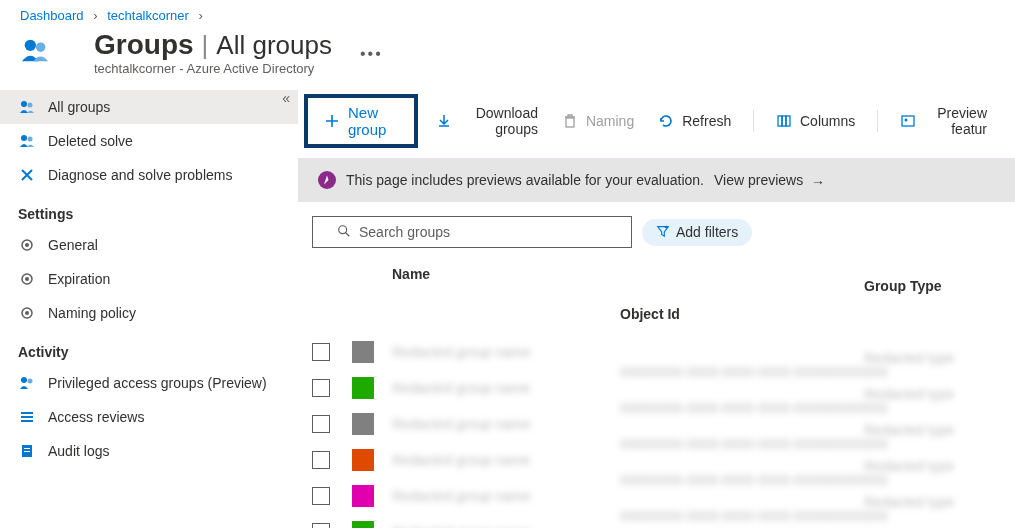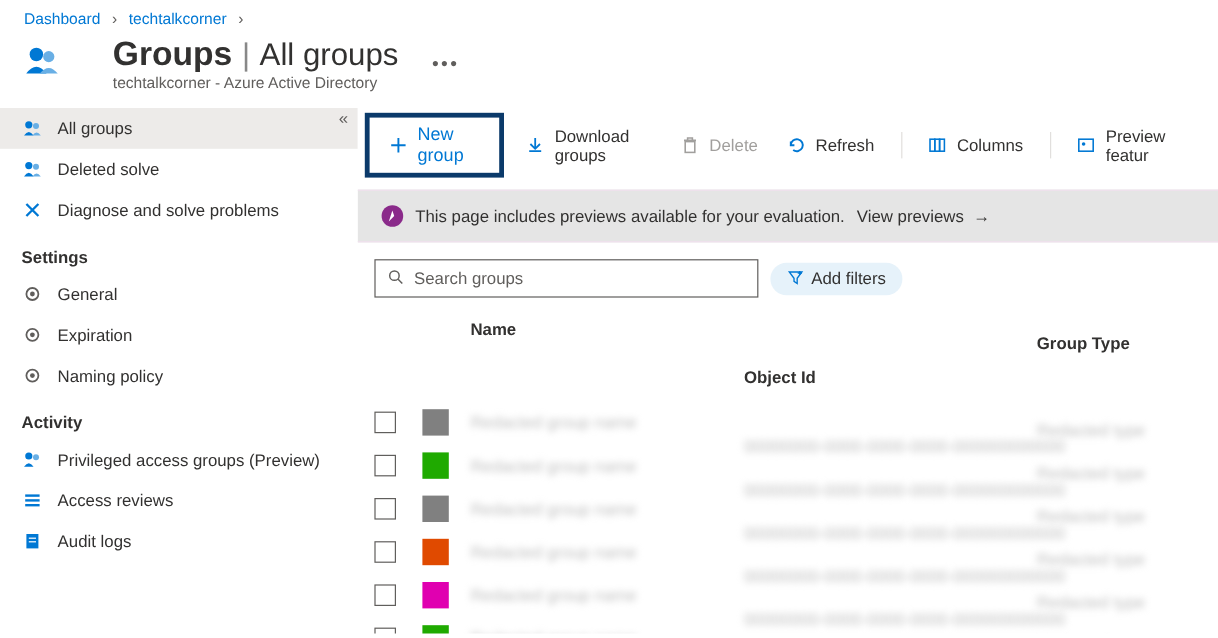--- a/index.html
+++ b/index.html
@@ -49,40 +49,40 @@
     display: flex; align-items: center; gap: 12px;
     padding: 4px 22px 10px 10px;
     color: #323130;
   }
   .new-group-btn {
     display: flex; align-items: center; gap: 8px;
     border: 4px solid #0b3a6a; padding: 6px 16px;
     color: #0078d4; font-size: 15px; cursor: pointer;
     margin-left: -4px;
   }
-  .tb-btn { display: flex; align-items: center; gap: 8px; padding: 6px 6px; cursor: pointer; color: #323130; }
+  .tb-btn { display: flex; align-items: center; gap: 8px; padding: 6px 6px; cursor: pointer; color: #323130; text-align: right; }
   .tb-btn.disabled { color: #a19f9d; cursor: default; }
   .tb-sep { width: 1px; height: 22px; background: #e1dfdd; margin: 0 4px; }
   .tb-icon { width: 16px; height: 16px; display:inline-flex; align-items:center; justify-content:center; }
 
   .preview-bar {
     display: flex; align-items: center; gap: 10px;
     background: #e5e5e5; border-top: 1px solid #f0e0ee; border-bottom: 1px solid #f0e0ee;
     padding: 12px 20px; font-size: 14px; color: #323130;
   }
   .preview-link { color: #323130; cursor: pointer; }
   .preview-icon {
     display:inline-flex; width:18px; height:18px; border-radius:50%;
     background:#8a2a8a; align-items:center; justify-content:center;
   }
 
   .search-row { display: flex; align-items: center; gap: 10px; padding: 14px 14px 8px 14px; }
   .search-box {
     display: flex; align-items: center; gap: 8px;
-    border: 1px solid #605e5c; width: 320px; height: 32px; padding: 0 10px;
+    border: 1px solid #605e5c; width: 320px; height: 32px; padding: 0 24px;
   }
   .search-box input { border:none; outline:none; flex:1; font-size:14px; color:#323130; background:transparent; }
   .search-box input::placeholder { color:#605e5c; }
   .add-filters {
     display:flex; align-items:center; gap:6px;
     background: #e6f2fa; border-radius:14px; padding:5px 14px; cursor:pointer;
     color:#323130;
   }
 
   .table { padding: 0 14px; }
@@ -247,21 +247,21 @@
           </span>
         <span>Download groups</span>
       </div>
       <div class="tb-btn disabled">
         <span class="tb-icon">
             <svg viewBox="0 0 16 16" width="16" height="16">
               <rect x="4" y="5" width="8" height="9" fill="none" stroke="#a19f9d" stroke-width="1.3"></rect>
               <path d="M3 4 h10 M6 4 v-2 h4 v2" stroke="#a19f9d" stroke-width="1.3" fill="none"></path>
             </svg>
           </span>
-        <span>Delete</span>
+        <span>Naming</span>
       </div>
       <div class="tb-btn">
         <span class="tb-icon">
             <svg viewBox="0 0 16 16" width="16" height="16">
               <path d="M3 8 a5 5 0 1 1 2 4" fill="none" stroke="#0078d4" stroke-width="1.6"></path>
               <path d="M3 5 v3 h3" fill="none" stroke="#0078d4" stroke-width="1.6"></path>
             </svg>
           </span>
         <span>Refresh</span>
       </div>

